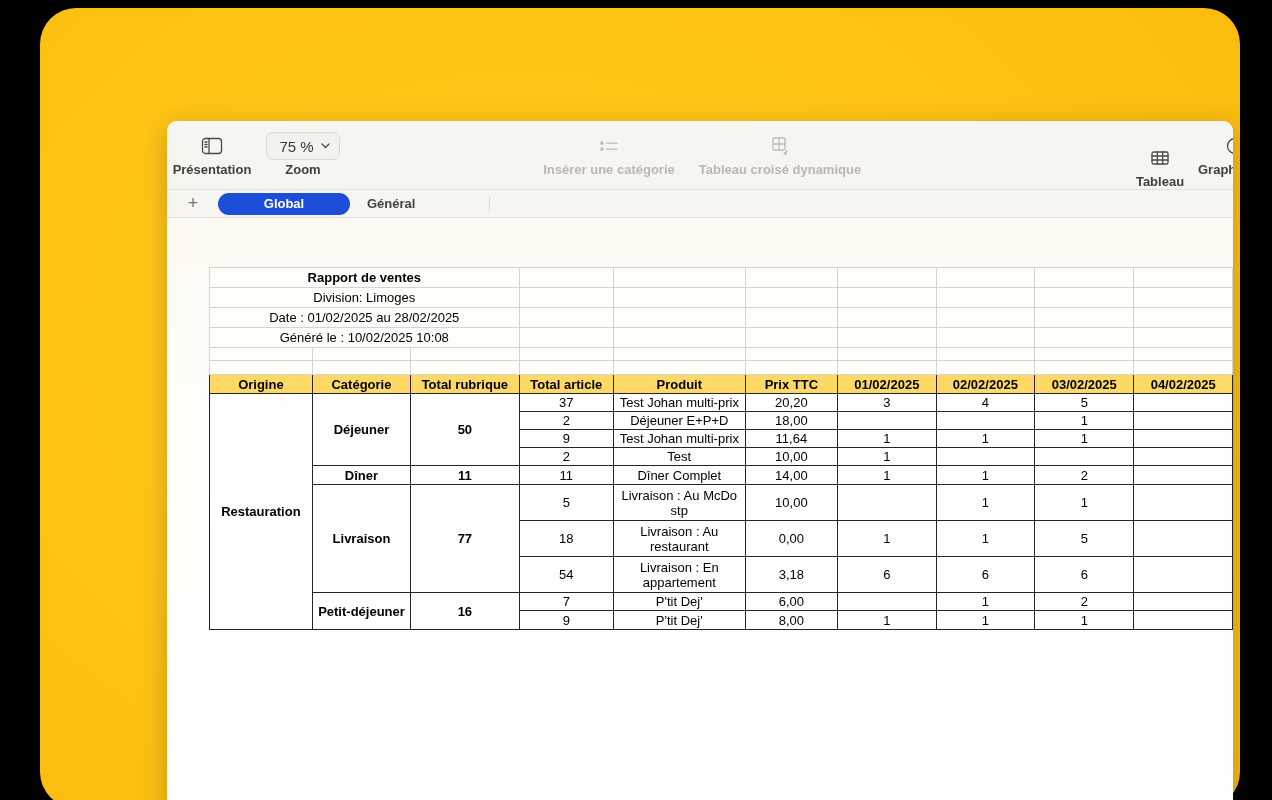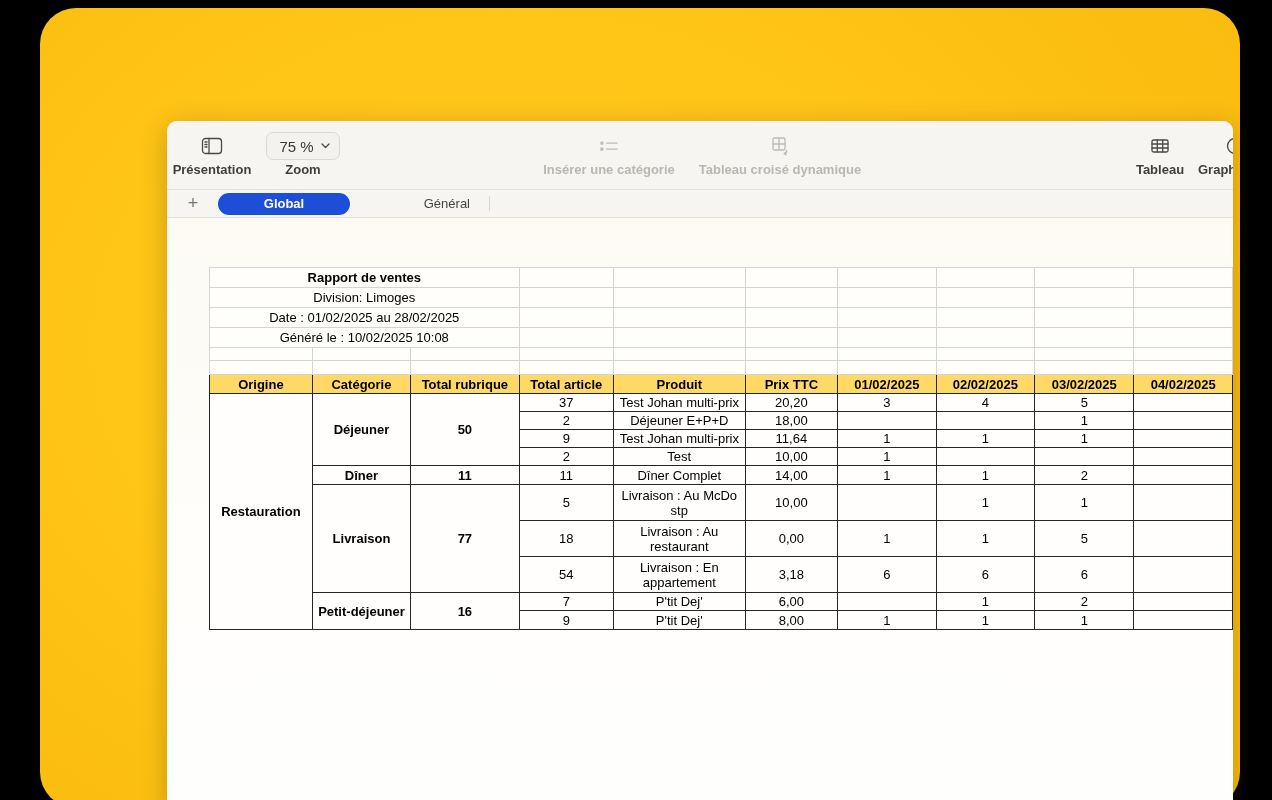--- a/index.html
+++ b/index.html
@@ -23,37 +23,37 @@
   .ticon { height:26px; margin-top:12px; display:flex; align-items:center; justify-content:center; }
   .tlabel { font-size:13px; color:#403f3c; margin-top:3px;font-weight:bold; }
   .tbtn.disabled .tlabel { color:#bab7b2; }
   .tbtn svg { stroke:#4a4946; fill:none; stroke-width:1.3; stroke-linecap:round; stroke-linejoin:round; }
   .tbtn.disabled svg { stroke:#bdbab5; }
   #btn-presentation { left:0; width:90px; }
   #btn-zoom { left:91px; width:90px; }
   #btn-insert-category { left:372px; width:140px; }
   #btn-pivot { left:525px; width:176px; }
   #btn-insert { left:898px; width:60px; }
-  #btn-table  { left:963px; width:60px; }
+  #btn-table  { left:963px; width:60px;margin-top:12px; }
   #btn-chart  { left:1028px; width:80px; }
   #btn-chart .tlabel { text-align:left; padding-left:3px; }
   .zoombtn { display:inline-flex; align-items:center; gap:7px; height:28px;
              padding:0 9px 0 12px; border:1px solid #dad8d4; border-radius:7px;
              background:#f3f2ef; font-size:15px; color:#3a3937; }
 
   
   .tabbar { position:absolute; top:69px; left:0; right:0; height:28px;
             background:#f6f5f2; border-bottom:1px solid #e3e1dd; }
   .add-tab { position:absolute; left:14px; top:0; width:24px; height:27px;
              font-size:18px; font-weight:300; color:#777673; line-height:26px; text-align:center; }
   .tab-active { position:absolute; left:51px; top:3px; width:132px; height:22px;
                 background:#1d4ed8; border-radius:11px; color:#fff; font-weight:700;
                 font-size:13px; text-align:center; line-height:22px; }
   .tab-plain { position:absolute; left:200px; top:3px; width:103px; height:22px;
-               color:#454441; font-size:13px; text-align:right; line-height:22px; }
+               color:#454441; font-size:13px; text-align:left; line-height:22px;font-weight:bold; }
   .tab-divider { position:absolute; left:322px; top:6px; width:1px; height:15px; background:#d9d7d2; }
 
   
   .canvas { position:absolute; top:97px; left:0; right:0; bottom:0;
             background:linear-gradient(180deg,#fcfaf3 0%, #fffefb 55%, #fefefd 100%); }
   .sheet-wrap { position:absolute; left:42px; top:49px; width:1024px; overflow:hidden; }
 
   table.sheet { border-collapse:collapse; table-layout:fixed; }
   table.sheet td { overflow:hidden; font-size:13px; line-height:15px; color:#000;
                    text-align:center; vertical-align:middle; padding:0 2px; }

